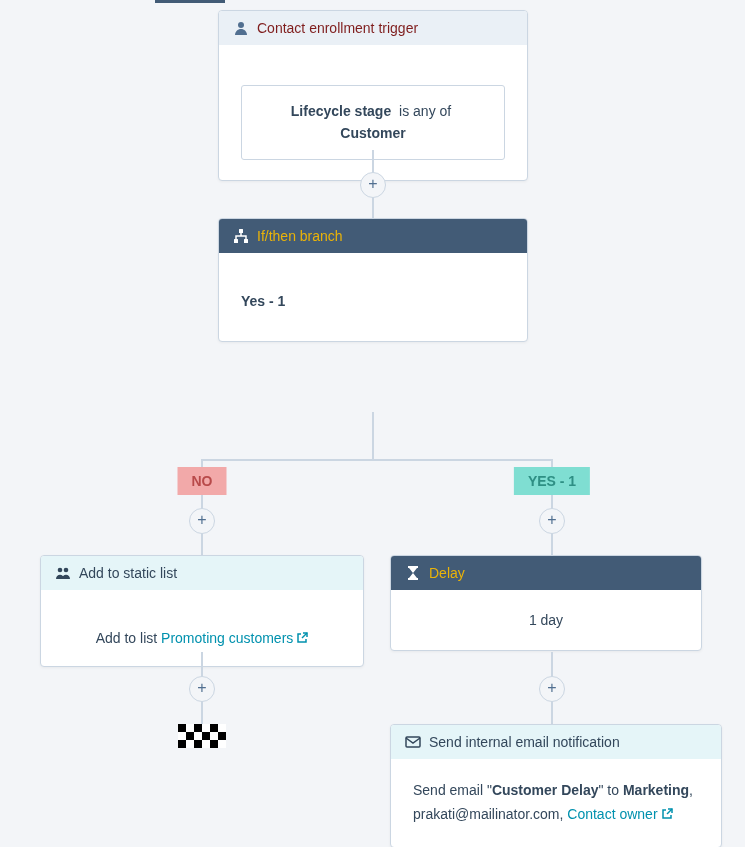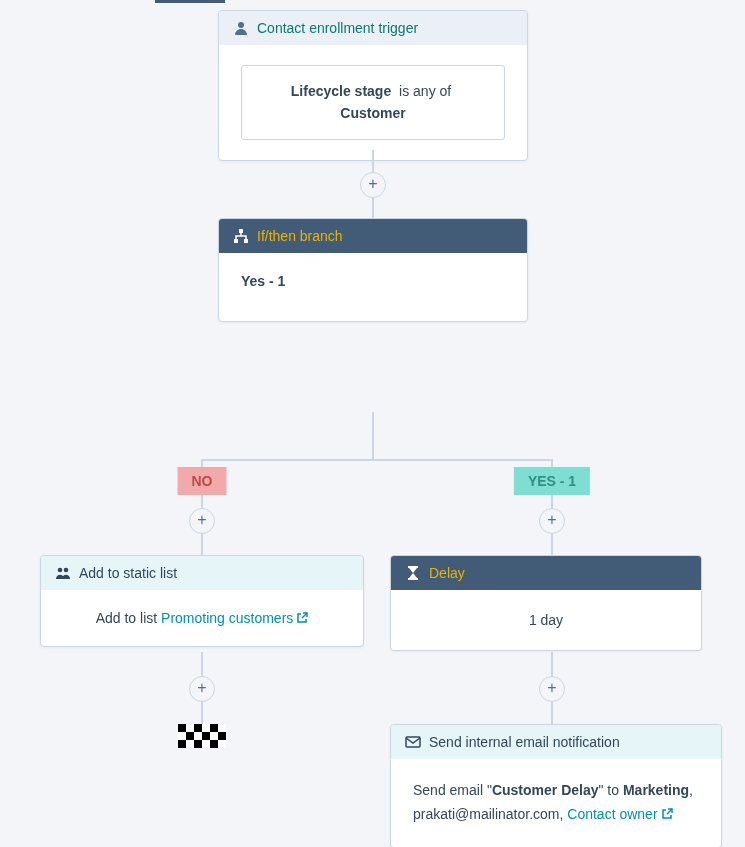--- a/index.html
+++ b/index.html
@@ -57,24 +57,24 @@
     box-shadow: 0 1px 3px rgba(0,0,0,0.05);
     overflow: hidden;
   }
   .card-header {
     display: flex;
     align-items: center;
     gap: 8px;
     padding: 9px 14px;
     font-size: 14px;
   }
-  .hdr-light { background: #eaf0f6; color: #0f766e; }
+  .hdr-light { background: #eaf0f6; color: #7f1d1d; }
   .hdr-dark  { background: #425b76; color: #eab308; }
   .hdr-teal  { background: #e5f5f8; color: #33475b; text-align: center; }
-  .card-body { padding: 20px 22px; }
+  .card-body { padding: 20px 22px; margin-top: 20px; }
 
   .inner-box {
     border: 1px solid #cbd6e2;
     border-radius: 3px;
     padding: 14px 16px;
     text-align: center;
     line-height: 1.6;
   }
   .inner-box .muted { color: #7c98b6; }
   .b { font-weight: 600; }

